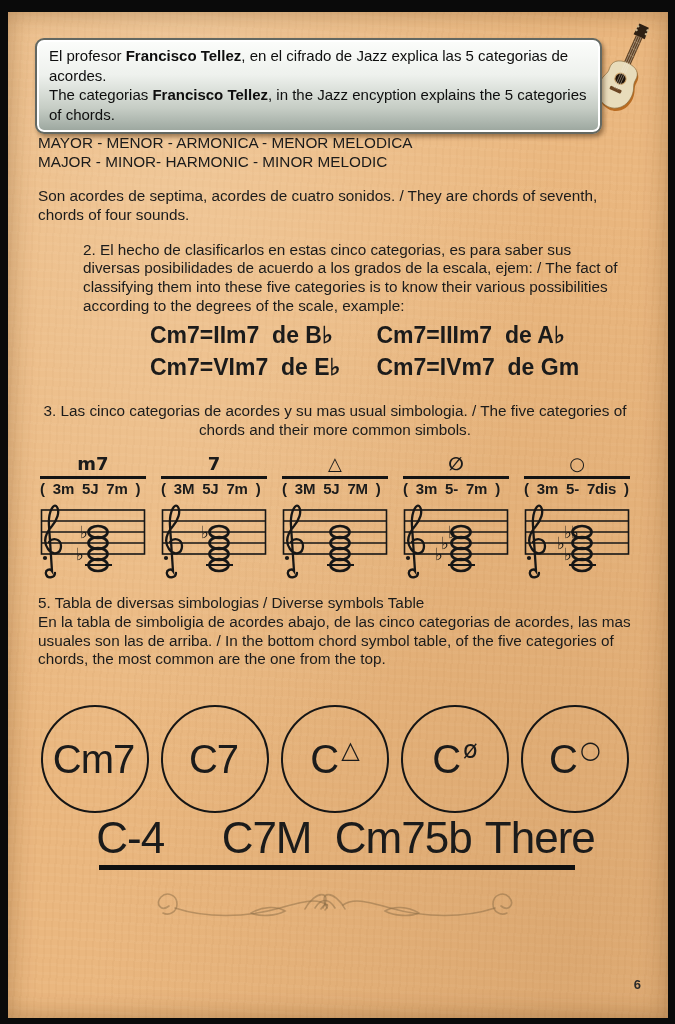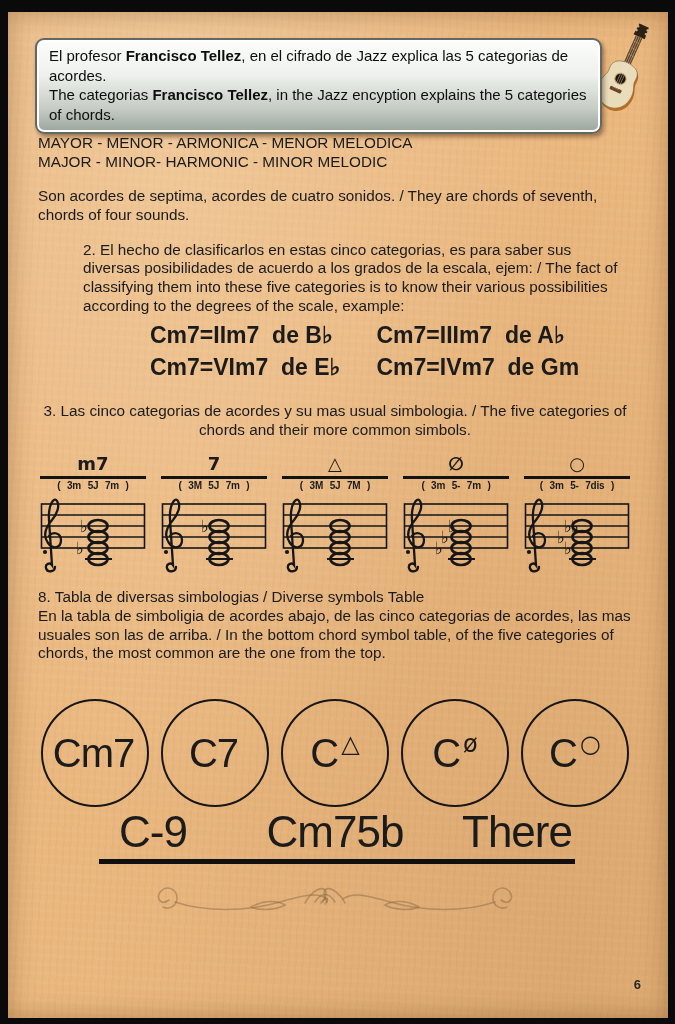--- a/index.html
+++ b/index.html
@@ -48,21 +48,21 @@
   .cat-col{width:106px;}
   .cat-head{
     text-align:center;border-bottom:3px solid #141414;
     height:25px;display:flex;align-items:center;justify-content:center;
   }
   .cat-symbol{
     font-size:18px;font-weight:bold;line-height:1;
     font-family:"DejaVu Sans",sans-serif;
   }
   .cat-formula{
-    text-align:center;font-size:10px;font-weight:bold;
+    font-size:15px;font-weight:bold;
     letter-spacing:-0.2px;word-spacing:4px;margin:1px 0 3px 0;white-space:nowrap;
   }
   .staff{display:block;}
   .staff text{font-family:"DejaVu Sans",sans-serif;}
   
   .circle-row{display:flex;justify-content:center;gap:12px;margin:36px 0 0 0;}
   .sym-circle{
     width:104px;height:104px;border:2px solid #161616;border-radius:50%;
     display:flex;align-items:center;justify-content:center;
     font-size:40px;letter-spacing:-1px;white-space:nowrap;
@@ -230,21 +230,21 @@
             <line x1="45" y1="65" x2="72" y2="65" stroke="#161616" stroke-width="2"></line>
             <ellipse cx="58" cy="65" rx="9.5" ry="6" fill="none" stroke="#161616" stroke-width="2.7"></ellipse>
             <ellipse cx="58" cy="54" rx="9.5" ry="6" fill="none" stroke="#161616" stroke-width="2.7"></ellipse>
             <ellipse cx="58" cy="43" rx="9.5" ry="6" fill="none" stroke="#161616" stroke-width="2.7"></ellipse>
             <ellipse cx="58" cy="32" rx="9.5" ry="6" fill="none" stroke="#161616" stroke-width="2.7"></ellipse>
           </svg>
       </div>
     </div>
 
     <div>
-      <p class="body-p">8. Tabla de diversas simbologias / Diverse symbols Table</p>
+      <p class="body-p">5. Tabla de diversas simbologias / Diverse symbols Table</p>
       <p class="body-p">En la tabla de simboligia de acordes abajo, de las cinco categorias de acordes, las mas usuales son las de arriba. / In the bottom chord symbol table, of the five categories of chords, the most common are the one from the top.</p>
     </div>
 
     <div class="circle-row">
       <div class="sym-circle">
           <span>Cm7</span>
           <span class="sup"></span>
         </div>
       <div class="sym-circle">
           <span>C7</span>
@@ -258,21 +258,22 @@
           <span>C</span>
           <span class="sup">ø</span>
         </div>
       <div class="sym-circle">
           <span>C</span>
           <span class="sup">○</span>
         </div>
     </div>
 
     <div class="label-row">
-      <div class="cell">C-9</div>
+      <div class="cell">C-4</div>
+      <div class="cell">C7M</div>
       <div class="cell">Cm75b</div>
       <div class="cell">There</div>
     </div>
 
     <div class="rule"></div>
 
     <div class="flourish-wrap">
       <svg width="400" height="40" viewBox="0 0 360 40" fill="none" stroke="#8a6b45" stroke-opacity="0.5" stroke-width="1.6" stroke-linecap="round">
         <path d="M14 24 C6 30 0 22 6 15 C12 9 22 13 22 22 C22 30 14 34 8 31"></path>
         <path d="M20 26 C50 36 90 36 125 26 C150 19 162 16 172 23"></path>

